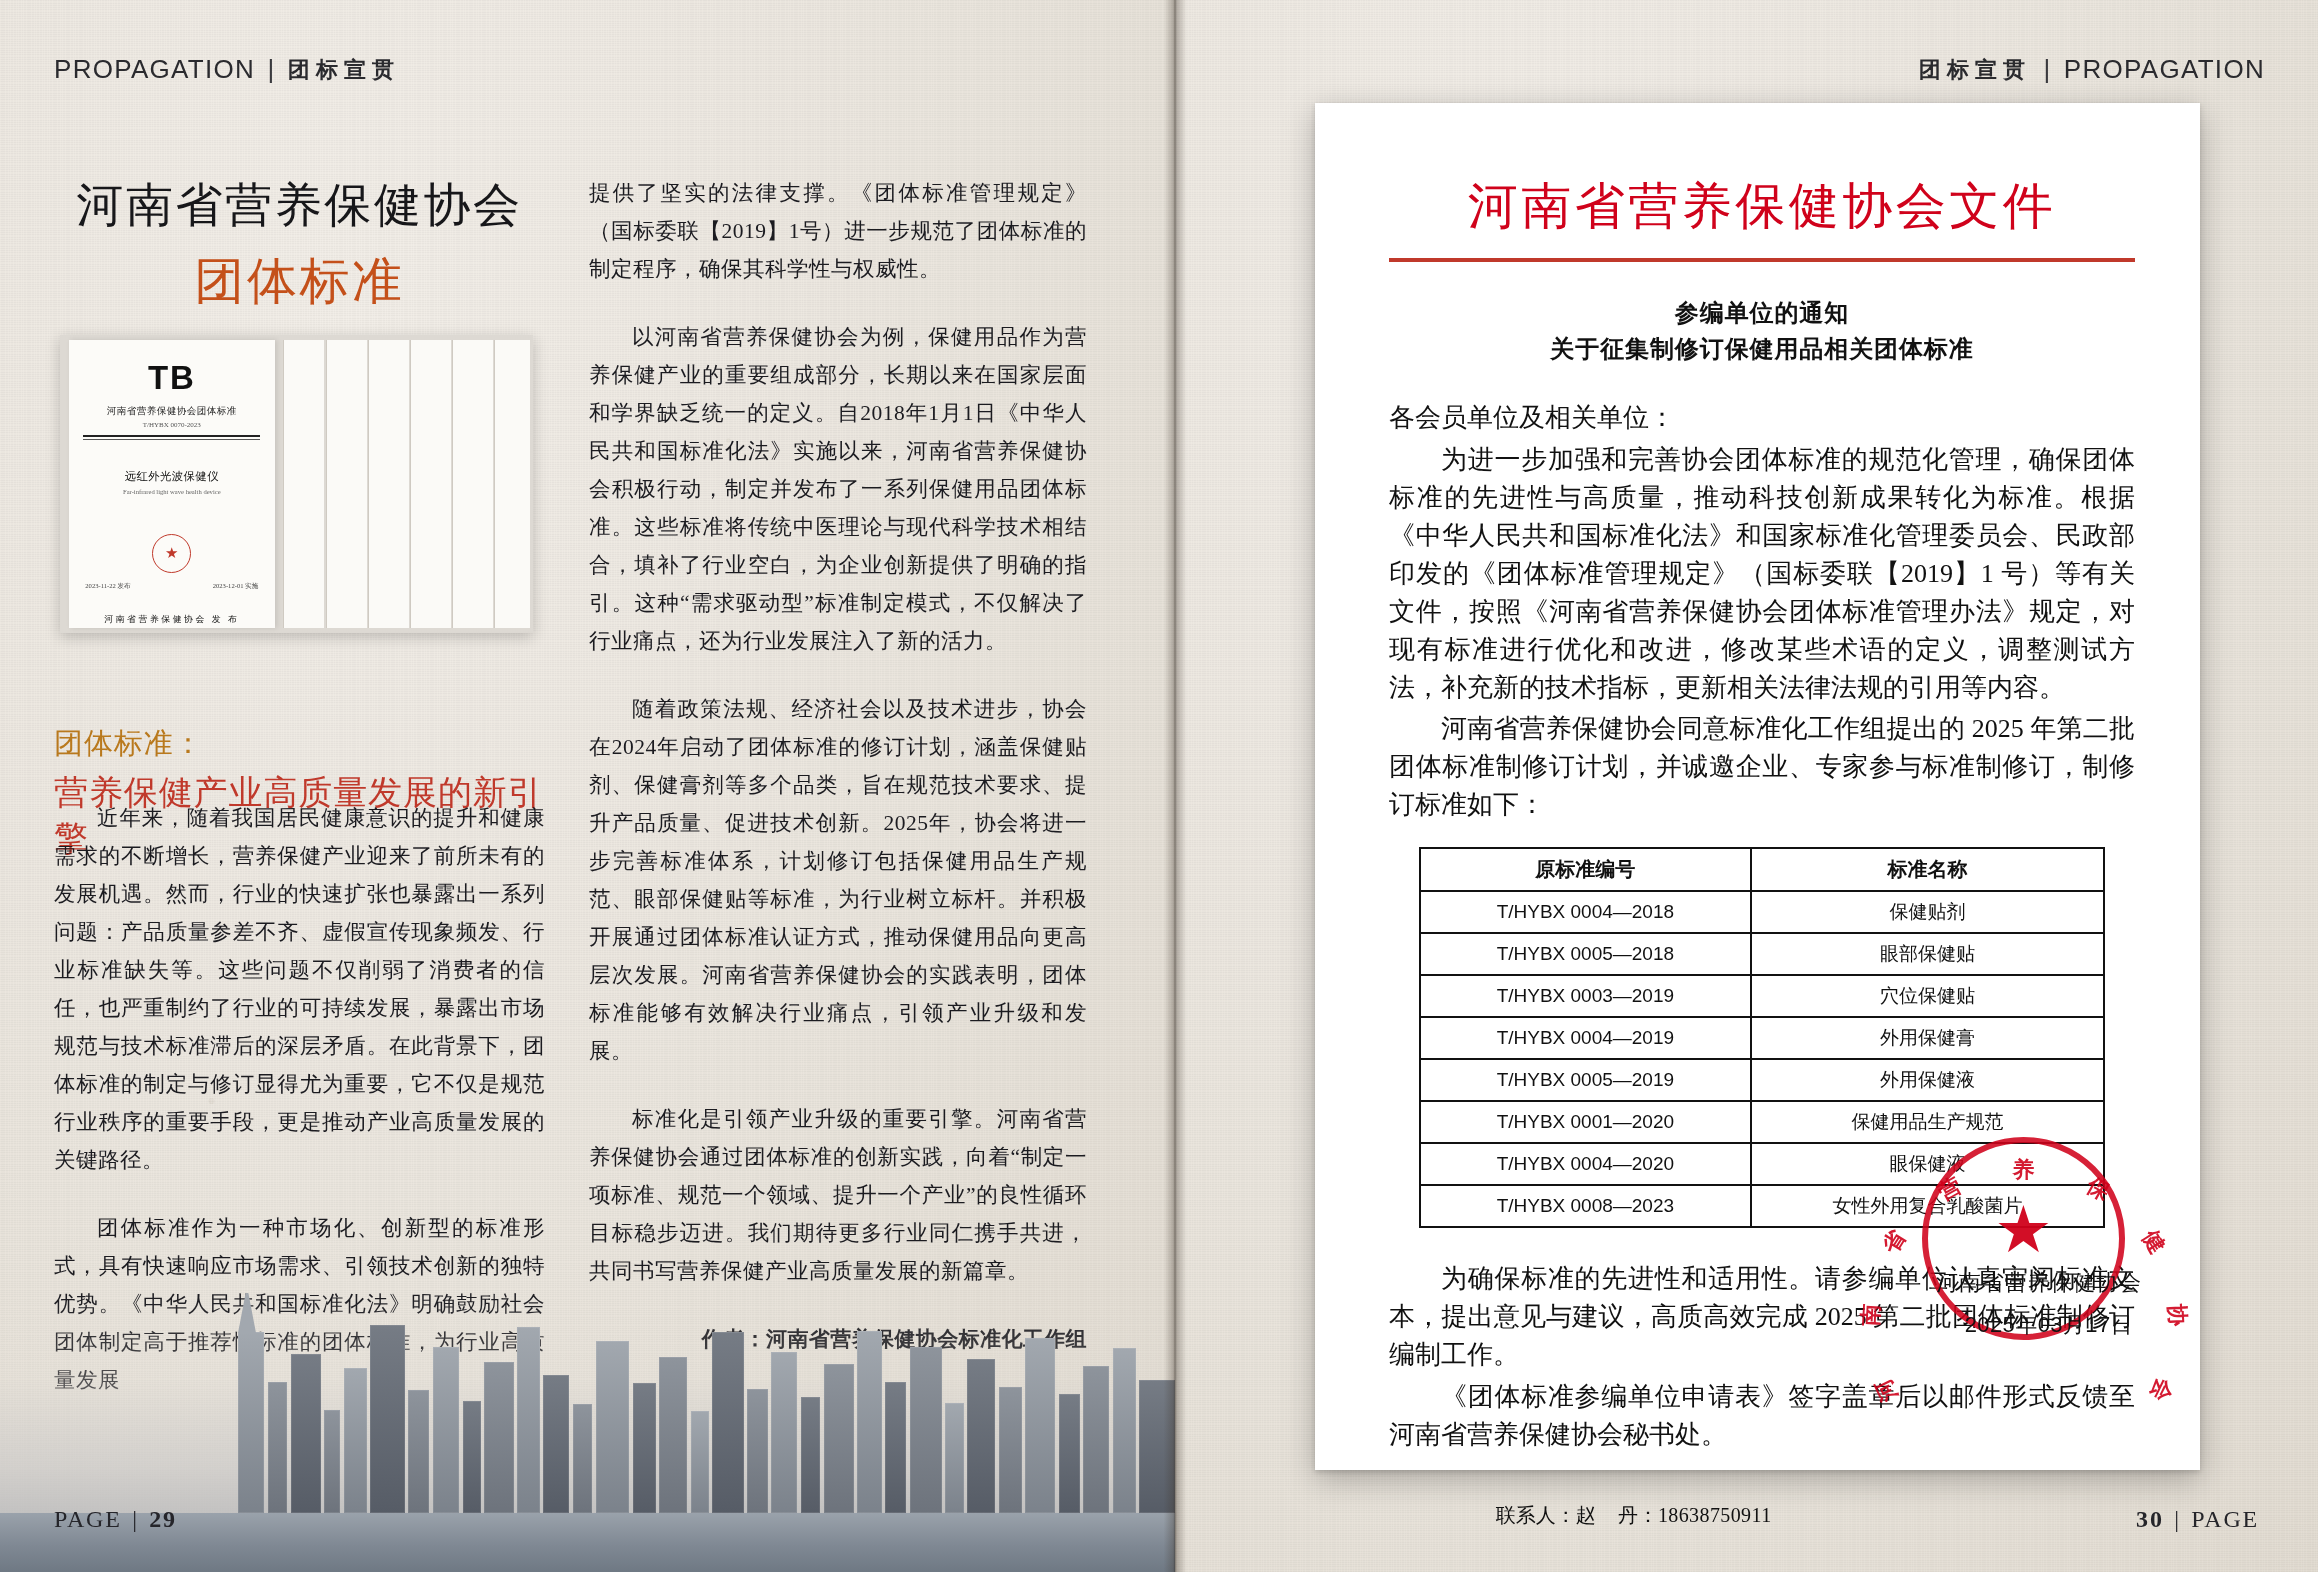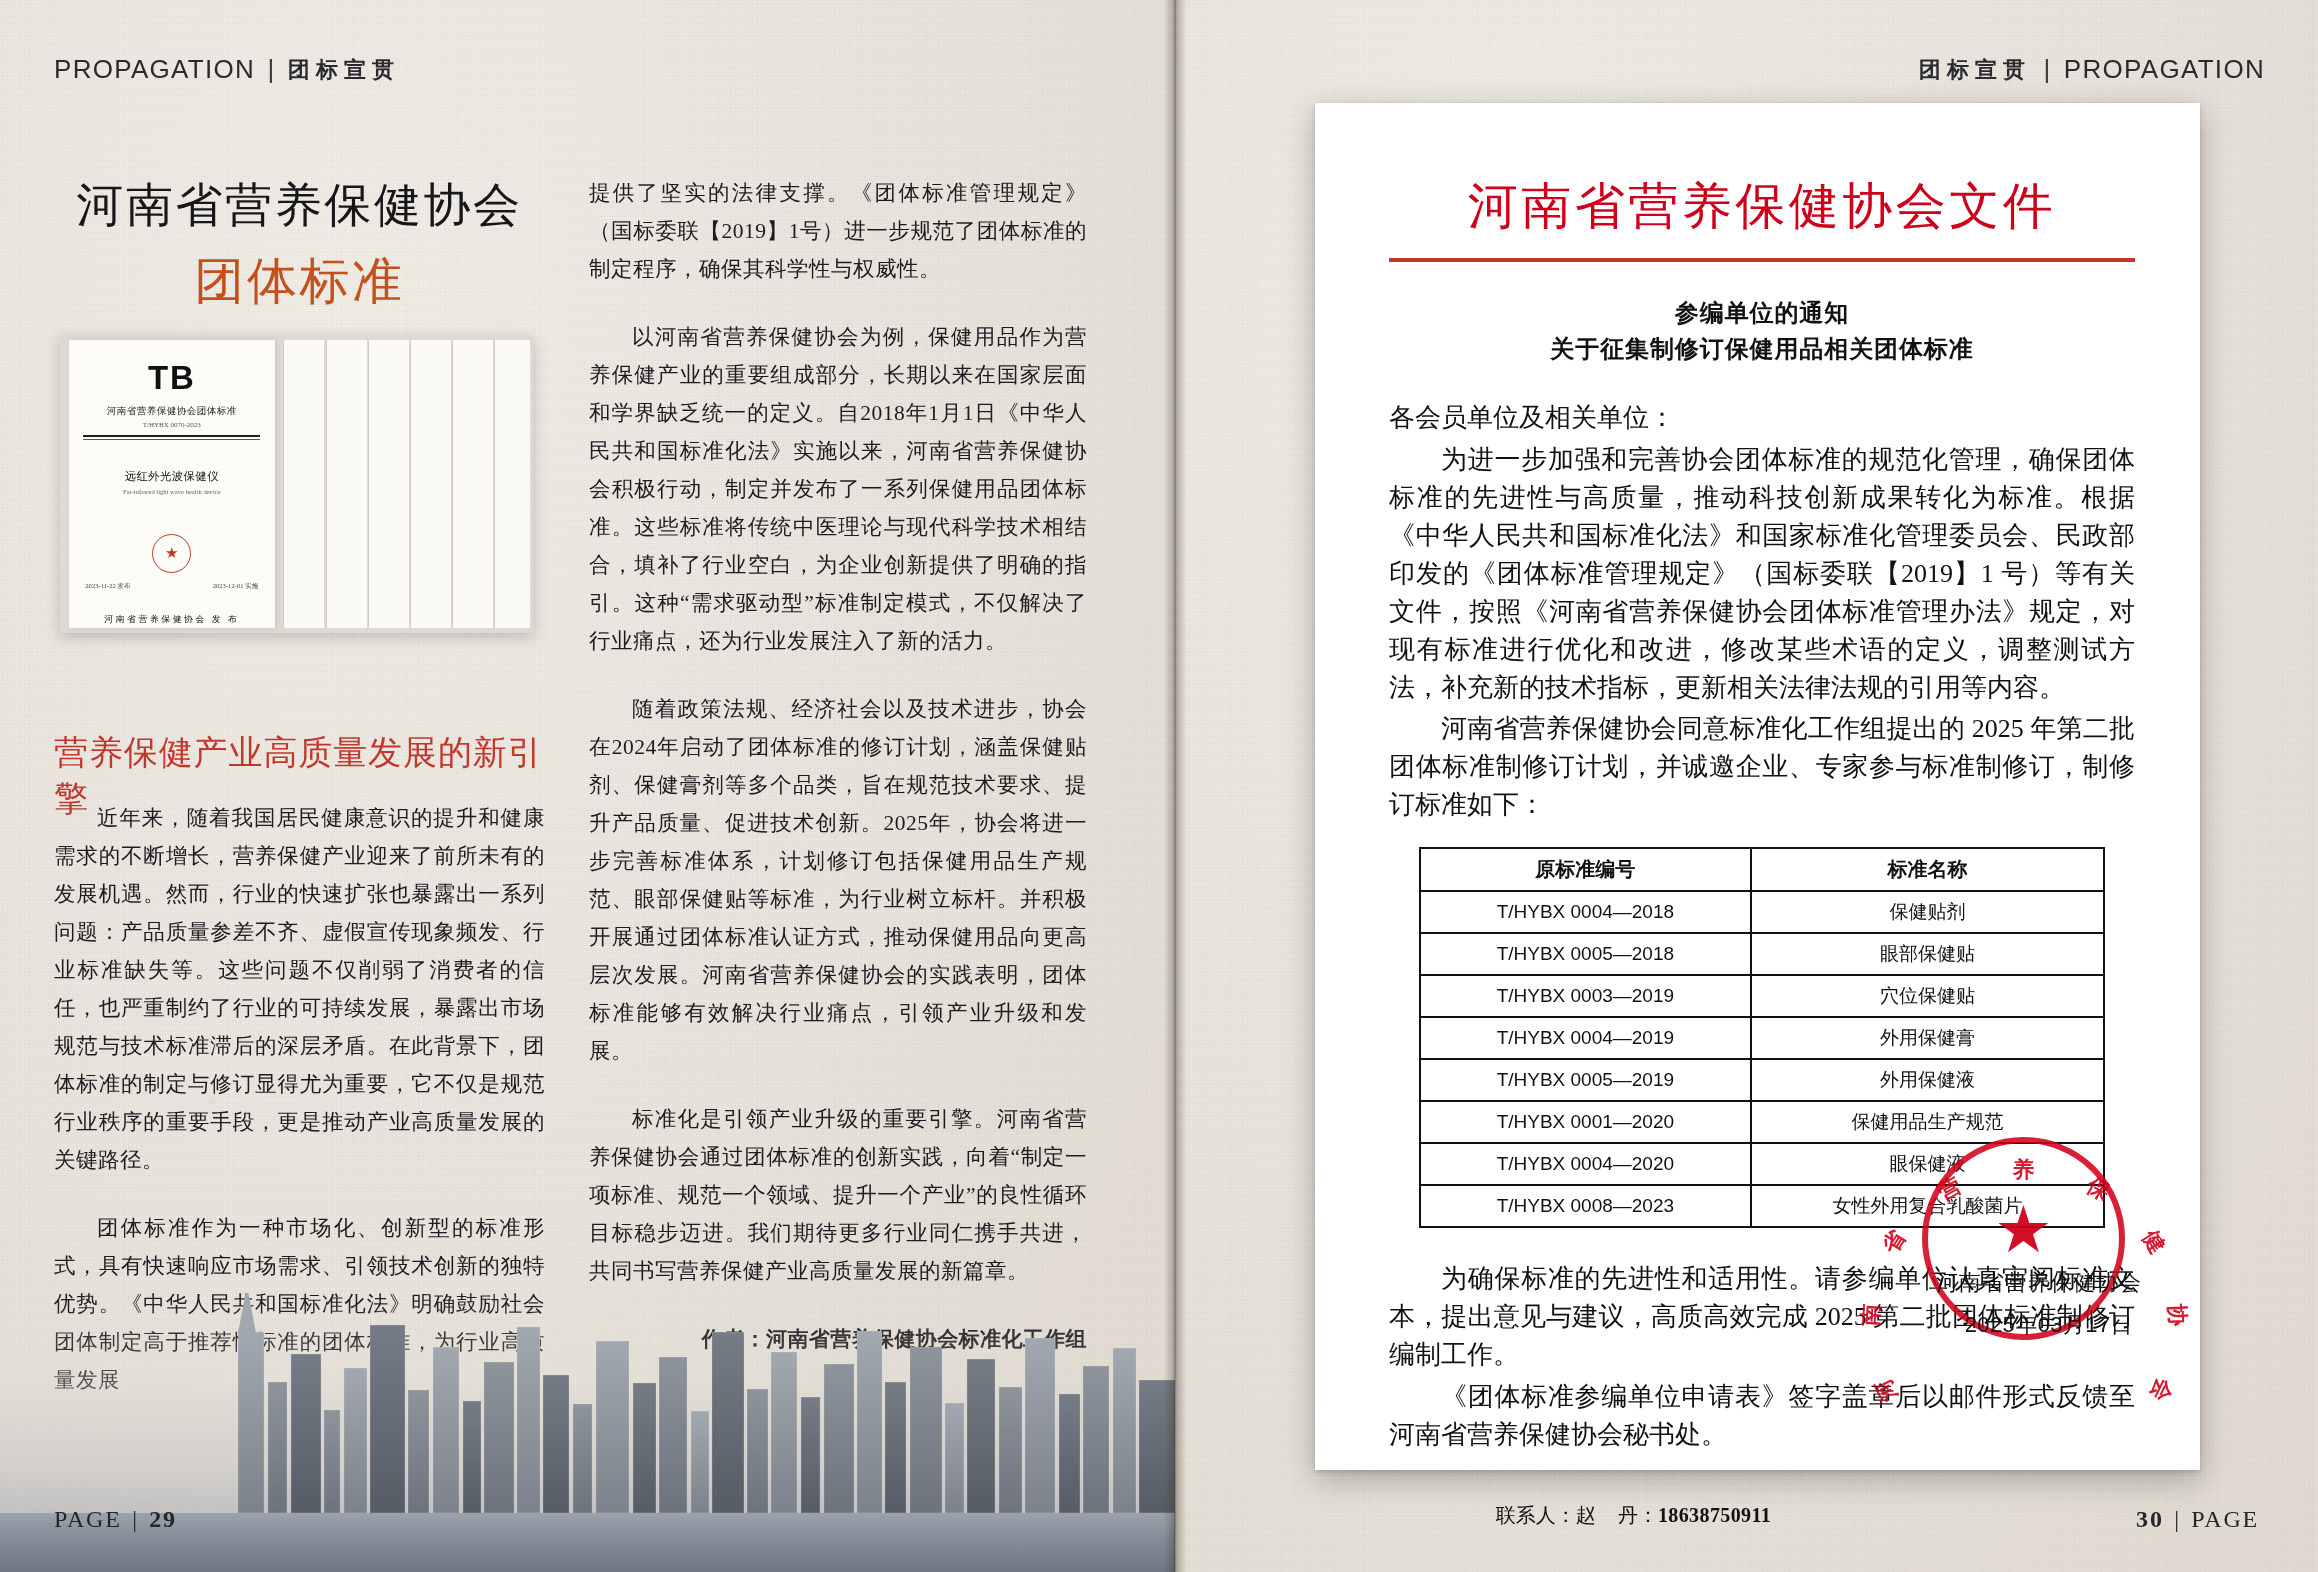--- a/index.html
+++ b/index.html
@@ -225,21 +225,21 @@
   }
   table.std th { font-weight:700; font-size:20px; }
   table.std td { font-weight:400; }
 
   .contacts {
     font-family:"Liberation Sans", sans-serif;
     font-size:20px; line-height:39px; color:#111; margin-top:3.5px;
   }
   .contacts .row { white-space:pre; }
   .contacts .hang { padding-left:2em; }
-  .contacts .num { font-family:"Liberation Serif", serif; font-weight:700; letter-spacing:0.4px;}
+  .contacts .num { font-family:"Liberation Serif", serif; font-weight:400; letter-spacing:0.4px;}
 
   
   .seal {
     position:absolute; right:75px; bottom:130px; width:203px; height:203px;
     z-index:20; pointer-events:none;
   }
   .seal .ring {
     position:absolute; inset:0; border-radius:50%;
     border:6.1px solid #d0021b; opacity:.88;
   }
@@ -305,20 +305,21 @@
         <div class="stamp"></div>
         <div class="dates">
           <span>2023-11-22 发布</span>
           <span>2023-12-01 实施</span>
         </div>
         <div class="foot">河南省营养保健协会   发  布</div>
       </div>
     </div>
 
     <div class="lp-sub">
+      <div class="a">团体标准：</div>
       <div class="b">营养保健产业高质量发展的新引擎</div>
     </div>
 
     <div class="col c1">
       <p>近年来，随着我国居民健康意识的提升和健康需求的不断增长，营养保健产业迎来了前所未有的发展机遇。然而，行业的快速扩张也暴露出一系列问题：产品质量参差不齐、虚假宣传现象频发、行业标准缺失等。这些问题不仅削弱了消费者的信任，也严重制约了行业的可持续发展，暴露出市场规范与技术标准滞后的深层矛盾。在此背景下，团体标准的制定与修订显得尤为重要，它不仅是规范行业秩序的重要手段，更是推动产业高质量发展的关键路径。</p>
       <p>团体标准作为一种市场化、创新型的标准形式，具有快速响应市场需求、引领技术创新的独特优势。《中华人民共和国标准化法》明确鼓励社会团体制定高于推荐性标准的团体标准，为行业高质量发展</p>
     </div>
 
     <div class="col c2">
       <p class="noindent">提供了坚实的法律支撑。《团体标准管理规定》（国标委联【2019】1号）进一步规范了团体标准的制定程序，确保其科学性与权威性。</p>

